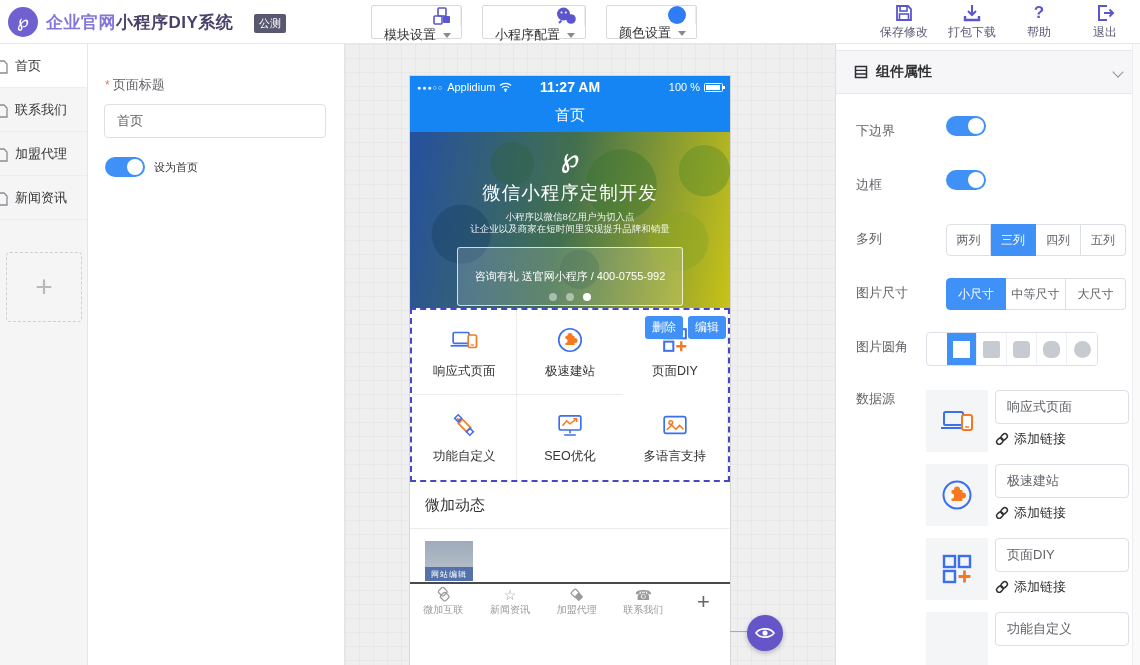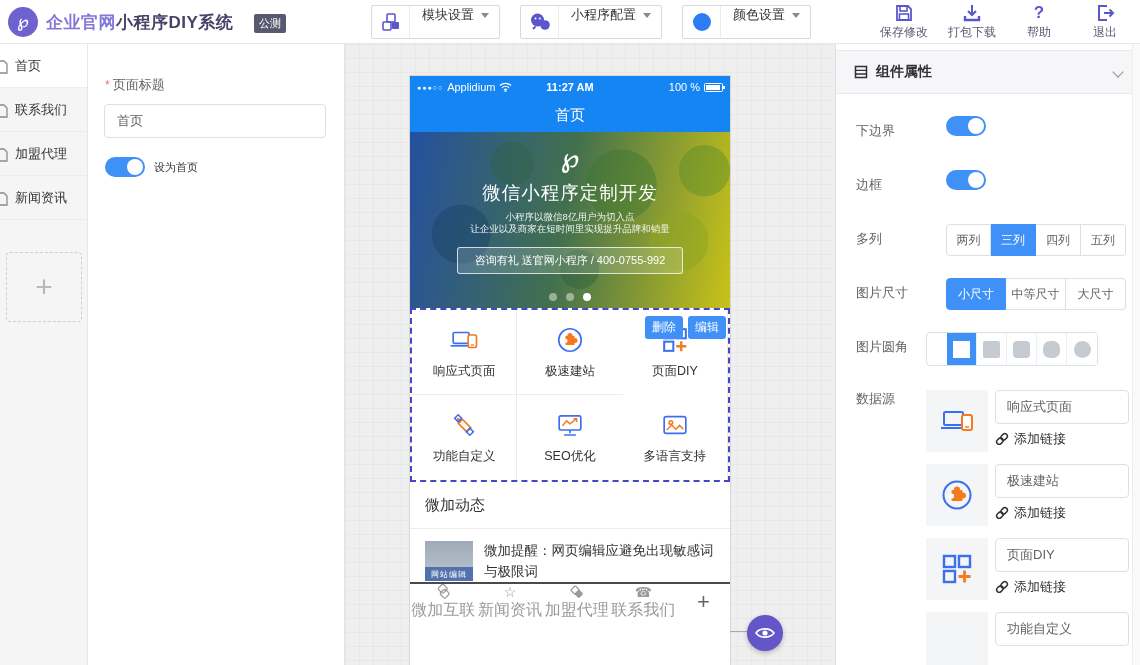--- a/index.html
+++ b/index.html
@@ -10,21 +10,21 @@
   #header { position:absolute; left:0; top:0; width:1140px; height:44px; background:#fff;
     border-bottom:1px solid #e8e8ea; z-index:30; }
   .logo-circle { position:absolute; left:8px; top:7px; width:30px; height:30px; border-radius:50%;
     background:#6f61cf; color:#fff; font-size:17px; font-weight:bold; text-align:center; line-height:30px; }
   .app-title { position:absolute; left:46px; top:11px; font-size:17px; font-weight:bold; letter-spacing:.5px; }
   .app-title .t1 { color:#8276d9; } .app-title .t2 { color:#4a4168; }
   .beta-badge { position:absolute; left:254px; top:14px; background:#585870; color:#fff; font-size:11px;
     padding:2px 5px; border-radius:2px; }
   .hdr-dropdowns { position:absolute; left:371px; top:5px; display:flex; gap:20px; }
   .dropdown-btn { height:34px; border:1px solid #d9d9d9; border-radius:2px; background:#fff;
-    display:flex; align-items:flex-start; cursor:pointer; }
+    display:flex; align-items:flex-end; cursor:pointer;flex-direction:column; }
   .dd-ico { width:38px; height:100%; display:flex; align-items:center; justify-content:center;
     border-right:1px solid #ececec; }
   .dd-label { padding:0 10px 0 12px; font-size:13px; color:#333; display:flex; align-items:center; gap:7px; }
   .caret { width:0; height:0; border-left:4px solid transparent; border-right:4px solid transparent;
     border-top:5px solid #8a8a8a; display:inline-block; }
   .color-dot { width:18px; height:18px; border-radius:50%; background:#2f7df6; }
   .hdr-actions { position:absolute; right:12px; top:3px; display:flex; gap:20px; }
   .action-btn { display:flex; flex-direction:column; align-items:center; gap:1px; cursor:pointer; min-width:46px; }
   .action-btn svg { display:block; }
   .action-btn .lbl { font-size:12px; color:#5c5a74; }
@@ -60,40 +60,40 @@
       linear-gradient(90deg,rgba(0,0,0,.028) 1px,transparent 1px);
     background-size:14px 14px; }
 
   
   #phone { position:absolute; left:65px; top:32px; width:320px; height:592px; background:#fff;
     box-shadow:0 0 0 1px #d6d6d6; overflow:hidden; }
   .statusbar { height:22px; background:#1585f3; color:#fff; display:flex; align-items:center;
     padding:0 7px; font-size:11px; position:relative; }
   .sb-left { display:flex; align-items:center; gap:4px; }
   .sb-dots { font-size:7px; letter-spacing:1px; }
-  .sb-time { position:absolute; left:0; right:0; text-align:center; font-weight:bold; font-size:11px; }
+  .sb-time { position:absolute; left:0; right:0; text-align:center; font-weight:bold; font-size:14px; }
   .sb-right { margin-left:auto; display:flex; align-items:center; gap:4px; position:relative; z-index:1; }
   .battery { width:19px; height:9px; border:1px solid #fff; border-radius:1.5px; position:relative; }
   .battery:after { content:""; position:absolute; right:-3px; top:2px; width:2px; height:3px; background:#fff; }
   .battery .fill { position:absolute; left:1px; top:1px; bottom:1px; width:14px; background:#fff; }
   .navbar { height:34px; background:#1585f3; color:#fff; font-size:15px; display:flex;
     align-items:center; justify-content:center; }
   .hero { height:176px; position:relative; color:#fff; text-align:center; overflow:hidden;
     background:
       radial-gradient(circle 30px at 16% 58%, rgba(25,65,100,.45) 97%, transparent),
       radial-gradient(circle 22px at 32% 18%, rgba(45,95,60,.35) 97%, transparent),
       radial-gradient(circle 36px at 66% 30%, rgba(55,115,45,.42) 97%, transparent),
       radial-gradient(circle 30px at 84% 62%, rgba(140,165,35,.5) 97%, transparent),
       radial-gradient(circle 20px at 53% 78%, rgba(35,85,60,.35) 97%, transparent),
       radial-gradient(circle 26px at 92% 22%, rgba(90,140,40,.45) 97%, transparent),
       linear-gradient(100deg,#25509f 0%,#42704e 48%,#c9c318 100%); }
   .hero-logo { font-size:27px; font-weight:bold; margin-top:10px; }
   .hero-title { font-size:18.5px; margin-top:6px; letter-spacing:1px; }
   .hero-sub { font-size:9.5px; margin-top:6px; opacity:.92; line-height:1.3; }
-  .hero-cta { display:inline-block; margin-top:11px; padding:5px 17px; font-size:11px;
+  .hero-cta { display:inline-block; margin-top:11px; padding:21px 17px; font-size:11px;
     border:1px solid rgba(255,255,255,.75); background:rgba(255,255,255,.16); border-radius:3px; }
   .hero-dots { position:absolute; bottom:7px; left:0; right:0; display:flex; gap:9px; justify-content:center; }
   .hero-dots i { width:8px; height:8px; border-radius:50%; background:rgba(255,255,255,.45); }
   .hero-dots i.on { background:#fff; }
   .sec-title-center { height:48px; display:flex; align-items:center; justify-content:center;
     font-size:15px; color:#333; }
   .adv-grid { position:relative; height:174px; border:2px dashed #4646c8; display:grid;
     grid-template-columns:repeat(3,1fr); grid-template-rows:repeat(2,1fr); }
   .adv-cell { display:flex; flex-direction:column; align-items:center; justify-content:center; gap:8px;
     border-right:1px solid #ececec; border-bottom:1px solid #ececec; cursor:pointer; }
@@ -109,21 +109,21 @@
   .news-thumb { width:48px; height:40px; flex:none; background:linear-gradient(#9fabbb,#bcc5cf);
     position:relative; overflow:hidden; }
   .news-thumb .cap { position:absolute; left:0; right:0; bottom:0; height:14px; background:rgba(72,104,166,.9);
     color:#fff; font-size:8px; display:flex; align-items:center; justify-content:center; letter-spacing:1px; }
   .news-title { font-size:13.5px; color:#333; line-height:1.55; }
   .tab-divider { height:2px; background:#4a4a4a; }
   .tabbar { height:36px; display:flex; align-items:center; background:#fff; }
   .tab-item { flex:1; display:flex; flex-direction:column; align-items:center; gap:0px; cursor:pointer; }
   .tab-item svg { display:block; }
   .tab-item .glyph { font-size:14px; color:#9a9a9a; height:16px; line-height:16px; }
-  .tab-item .lbl { font-size:16px; color:#9a9a9a; }
+  .tab-item .lbl { font-size:10px; color:#9a9a9a; }
   .tab-plus { flex:.8; text-align:center; font-size:22px; color:#666; font-weight:300; cursor:pointer; }
   .preview-line { position:absolute; left:385px; top:587px; width:18px; height:1px; background:#aaa; }
   .preview-btn { position:absolute; left:402px; top:571px; width:36px; height:36px; border-radius:50%;
     background:#6456c8; display:flex; align-items:center; justify-content:center; cursor:pointer;
     box-shadow:0 2px 5px rgba(0,0,0,.25); }
 
   
   #inspector { position:absolute; right:0; top:44px; width:305px; height:621px; background:#fff;
     border-left:1px solid #dedee0; }
   .insp-row { height:44px; background:#f6f6f8; border-bottom:1px solid #e7e7ea; display:flex;
@@ -415,21 +415,20 @@
         <span class="lbl">多语言支持</span>
       </div>
     </div>
 
     <div class="news-sec-title">微加动态</div>
 
     <div class="news-item">
       <div class="news-thumb">
         <span class="cap">网站编辑</span>
       </div>
-      <div class="news-title">微加提醒：网页编辑应避免出现敏感词与极限词</div>
     </div>
 
     <div class="tab-divider"></div>
 
     <div class="tabbar">
       <div class="tab-item">
         <svg width="16" height="16" viewBox="0 0 16 16">
             <rect x="4.2" y="1.2" width="7" height="7" rx="1.5" transform="rotate(45 7.7 4.7)" fill="none" stroke="#9a9a9a" stroke-width="1.3"></rect>
             <rect x="6.2" y="6.2" width="7" height="7" rx="1.5" transform="rotate(45 9.7 9.7)" fill="none" stroke="#9a9a9a" stroke-width="1.3"></rect>
           </svg>

